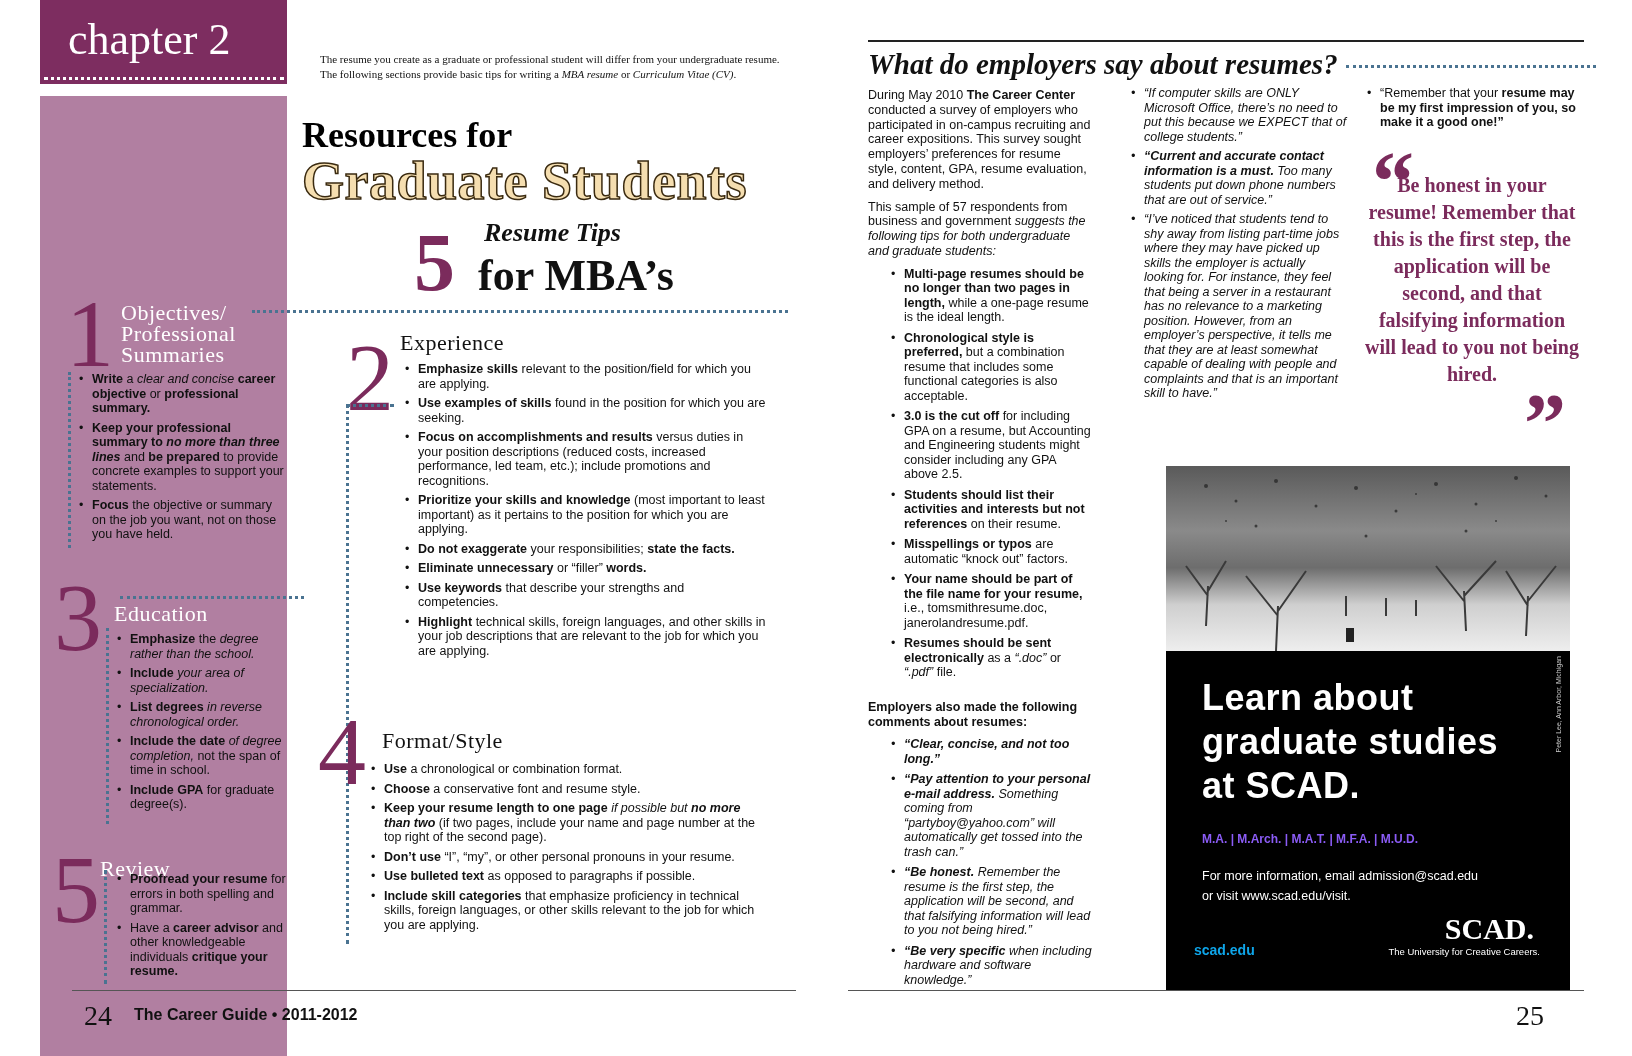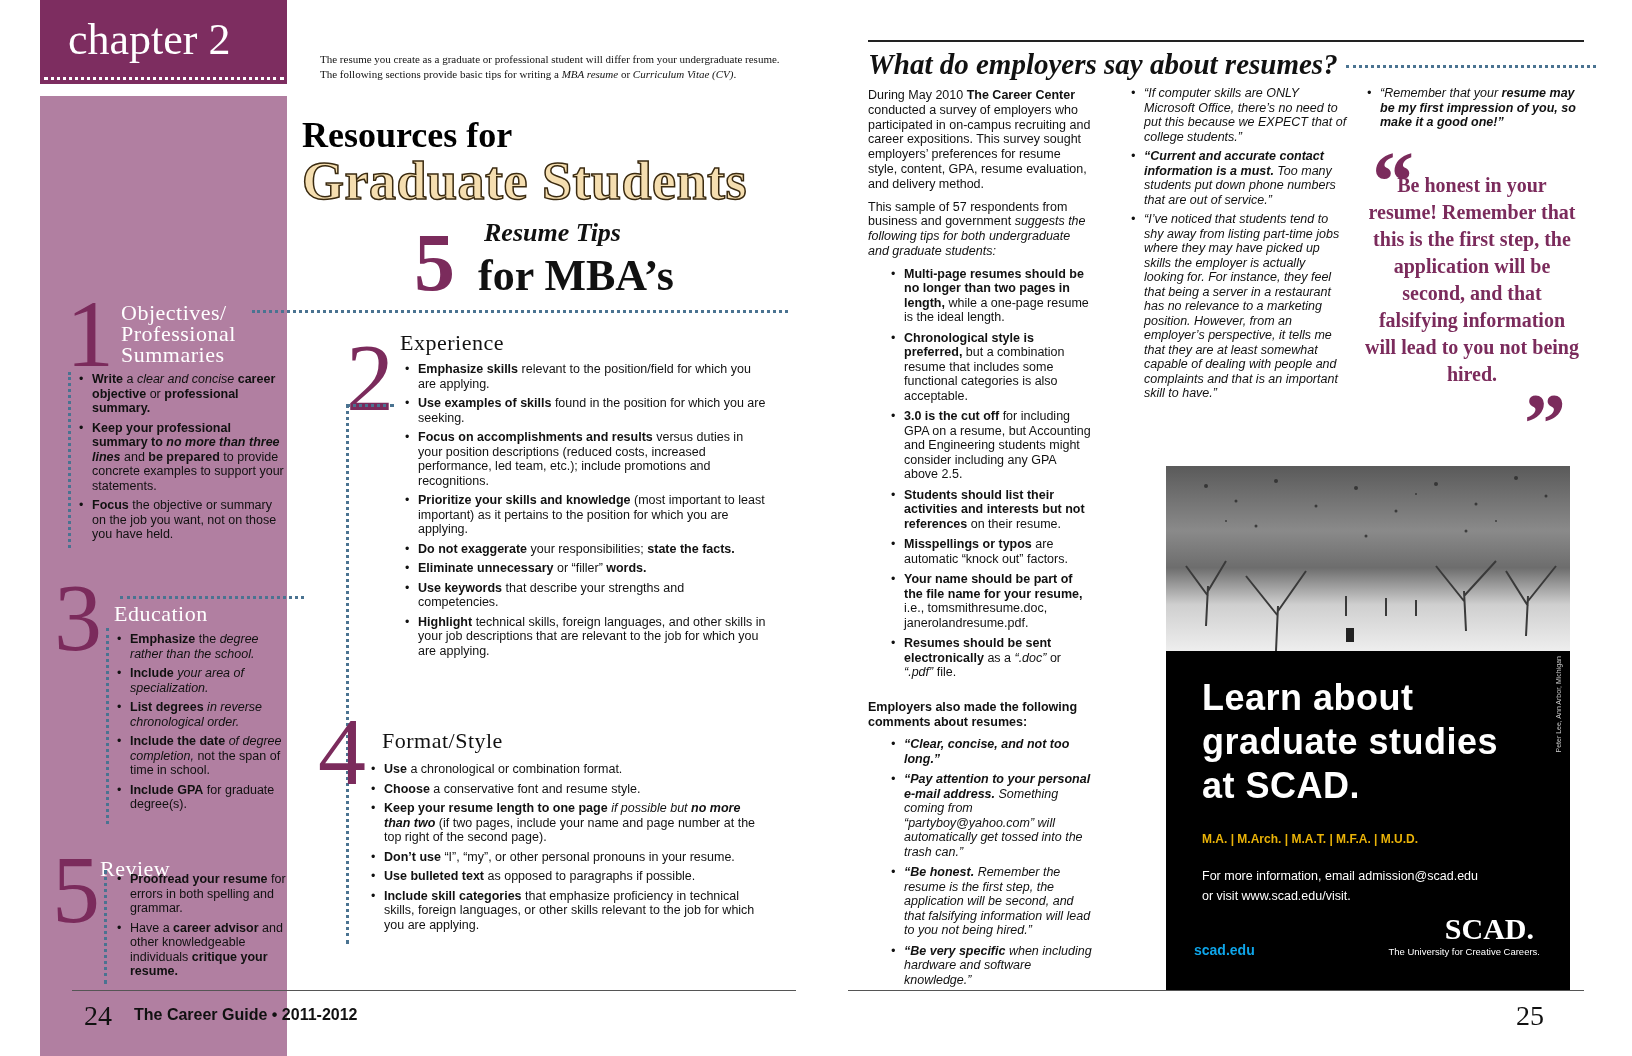--- a/index.html
+++ b/index.html
@@ -40,33 +40,33 @@
 
   
   #right-top-rule { left:868px; top:40px; width:716px; border-top:2px solid #222; }
   #employers-title { left:868px; top:48px; font-size:29px; font-style:italic; font-weight:bold; font-family:"Liberation Serif", serif; }
   #employers-dots { left:1346px; top:65px; width:250px; }
 
   #col1 { left:868px; top:88px; width:225px; font-size:12.5px; line-height:14.8px; }
   #col1 p { margin-bottom:8px; }
   #col1 ul.bul li { margin-bottom:6px; }
   #col2 { left:1128px; top:86px; width:220px; font-size:12.5px; line-height:14.8px; font-style:italic; }
-  #col3 { left:1364px; top:86px; width:220px; font-size:12.5px; line-height:14.8px; font-style:italic; }
+  #col3 { left:1364px; top:86px; width:220px; font-size:12.5px; line-height:14.8px; }
 
   #pull-open { left:1372px; top:140px; font-size:84px; line-height:84px; color:#7b2b5c; font-family:"Liberation Serif", serif; font-weight:bold; }
   #pull-text { left:1362px; top:172px; width:220px; text-align:center; font-family:"Liberation Serif", serif;
      font-size:20px; line-height:27px; color:#7b2b5c; font-weight:bold; }
   #pull-close { left:1524px; top:382px; font-size:84px; line-height:84px; color:#7b2b5c; font-family:"Liberation Serif", serif; font-weight:bold; }
 
   #ad { left:1166px; top:466px; width:404px; height:524px; background:#000; overflow:hidden; }
   #ad-photo { position:absolute; left:0; top:0; width:404px; height:185px;
      background:linear-gradient(180deg,#5a5a5a 0%,#8a8a8a 35%,#6d6d6d 55%,#cfcfcf 75%,#eeeeee 100%); }
   #ad-photo svg { position:absolute; left:0; top:0; }
   #ad-head { position:absolute; left:36px; top:210px; font-size:36px; line-height:44px; color:#fff; font-weight:bold; letter-spacing:0.5px; }
-  #ad-degrees { position:absolute; left:36px; top:366px; font-size:12px; color:#eab308; font-weight:bold; }
+  #ad-degrees { position:absolute; left:36px; top:366px; font-size:12px; color:#8b5cf6; font-weight:bold; }
   #ad-info { position:absolute; left:36px; top:400px; width:340px; font-size:12.5px; line-height:20px; color:#fff; }
   #ad-logo { position:absolute; right:36px; top:446px; font-family:"Liberation Serif", serif; font-size:30px; font-weight:bold; color:#fff; }
   #ad-tagline { position:absolute; right:30px; top:480px; font-size:9.5px; color:#fff; }
   #ad-url { position:absolute; left:28px; top:476px; font-size:14px; color:#0ea5e9; font-weight:bold; }
   #ad-credit { position:absolute; right:8px; top:190px; font-size:7px; color:#ccc; writing-mode:vertical-rl; transform:rotate(180deg); }
 
   #footer-right-rule { left:848px; top:990px; width:736px; border-top:1.5px solid #555; }
   #footer-right-text { left:1200px; top:1056px; font-size:16px; font-weight:bold;text-decoration:underline; }
   #footer-right-num { left:1516px; top:1000px; font-size:28px; }
 </style>

